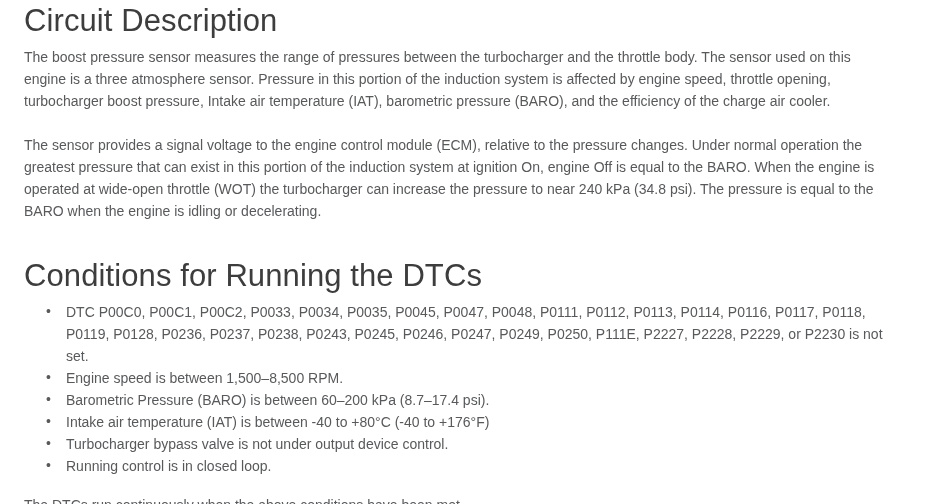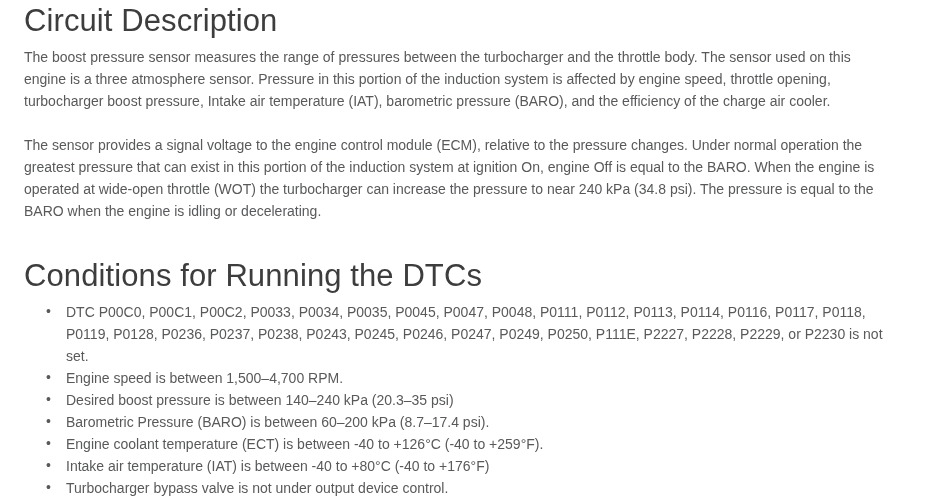--- a/index.html
+++ b/index.html
@@ -95,24 +95,22 @@
   <p class="body-text" id="para-sensor-measures">The boost pressure sensor measures the range of pressures between the turbocharger and the throttle body. The sensor used on this engine is a three atmosphere sensor. Pressure in this portion of the induction system is affected by engine speed, throttle opening, turbocharger boost pressure, Intake air temperature (IAT), barometric pressure (BARO), and the efficiency of the charge air cooler.</p>
 
   <p class="body-text" id="para-signal-voltage">The sensor provides a signal voltage to the engine control module (ECM), relative to the pressure changes. Under normal operation the greatest pressure that can exist in this portion of the induction system at ignition On, engine Off is equal to the BARO. When the engine is operated at wide-open throttle (WOT) the turbocharger can increase the pressure to near 240 kPa (34.8 psi). The pressure is equal to the BARO when the engine is idling or decelerating.</p>
 
   <h1 class="section-heading" id="heading-conditions">Conditions for Running the DTCs</h1>
 
   <div class="spacer-before-list"></div>
 
   <ul class="conditions-list">
     <li id="list-item-dtc-codes">DTC P00C0, P00C1, P00C2, P0033, P0034, P0035, P0045, P0047, P0048, P0111, P0112, P0113, P0114, P0116, P0117, P0118, P0119, P0128, P0236, P0237, P0238, P0243, P0245, P0246, P0247, P0249, P0250, P111E, P2227, P2228, P2229, or P2230 is not set.</li>
-    <li>Engine speed is between 1,500–4,700 RPM.</li>
-    <li>Desired boost pressure is between 140–240 kPa (20.3–35 psi)</li>
+    <li>Engine speed is between 1,500–8,500 RPM.</li>
     <li>Barometric Pressure (BARO) is between 60–200 kPa (8.7–17.4 psi).</li>
-    <li>Engine coolant temperature (ECT) is between -40 to +126°C (-40 to +259°F).</li>
     <li>Intake air temperature (IAT) is between -40 to +80°C (-40 to +176°F)</li>
     <li>Turbocharger bypass valve is not under output device control.</li>
     <li>Running control is in closed loop.</li>
   </ul>
 
   <p class="body-text" id="para-dtcs-run">The DTCs run continuously when the above conditions have been met.</p>
 
 </div>
 
 </body></html>

